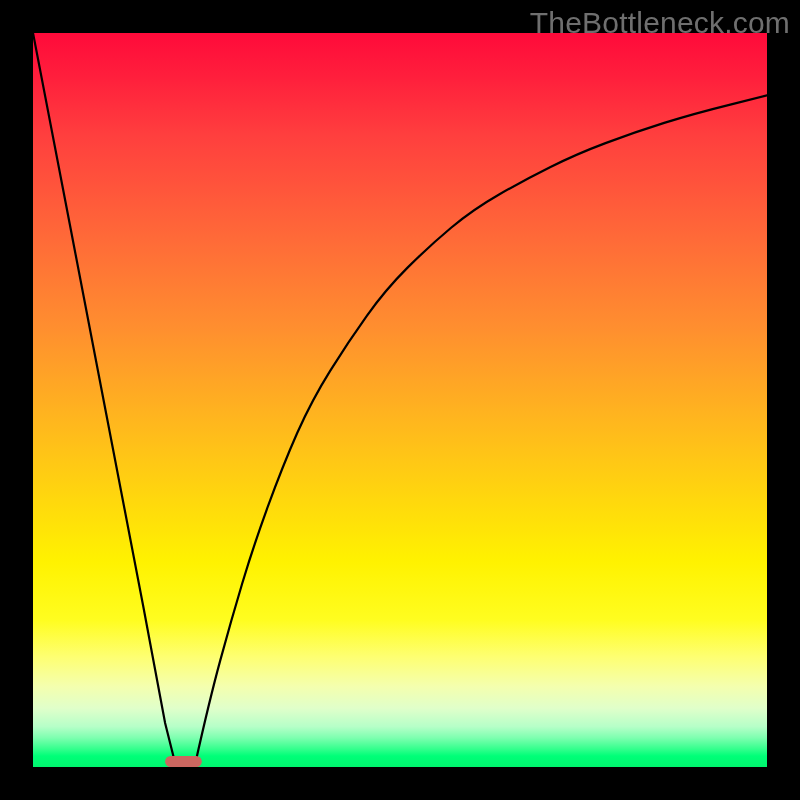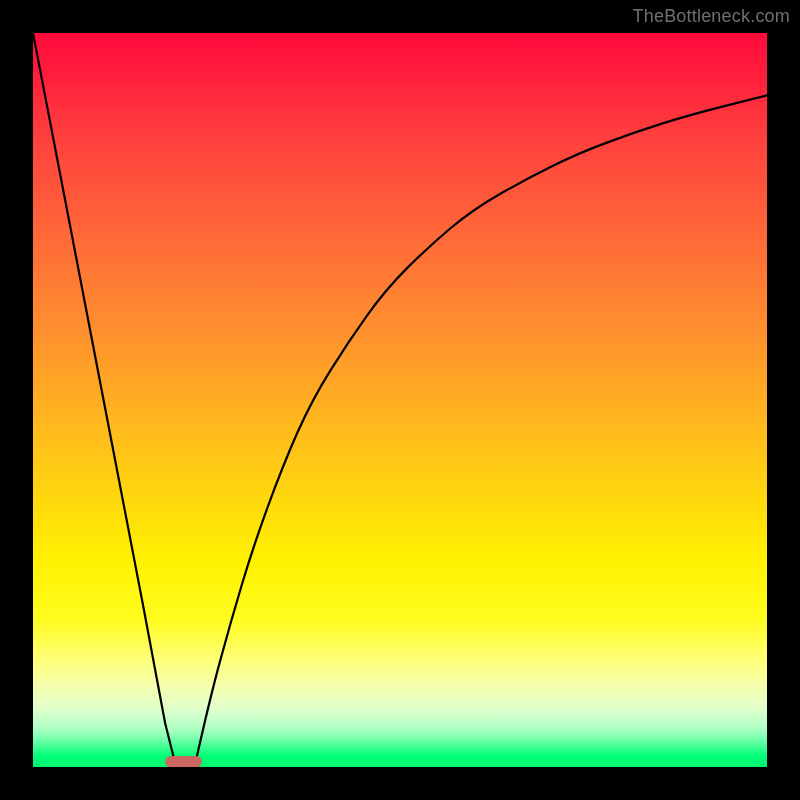--- a/index.html
+++ b/index.html
@@ -62,21 +62,21 @@
   }
   .optimum-marker {
     fill: #cb6760;
     stroke: none;
   }
   .watermark {
     position: absolute;
     top: 6px;
     right: 10px;
     color: #6f6f6f;
-    font-size: 18px;
+    font-size: 30px;
     letter-spacing: 0.2px;
     user-select: none;
   }
 </style>
 </head>
 <body>
 
 <div class="frame">
 
   <div class="plot-area">

